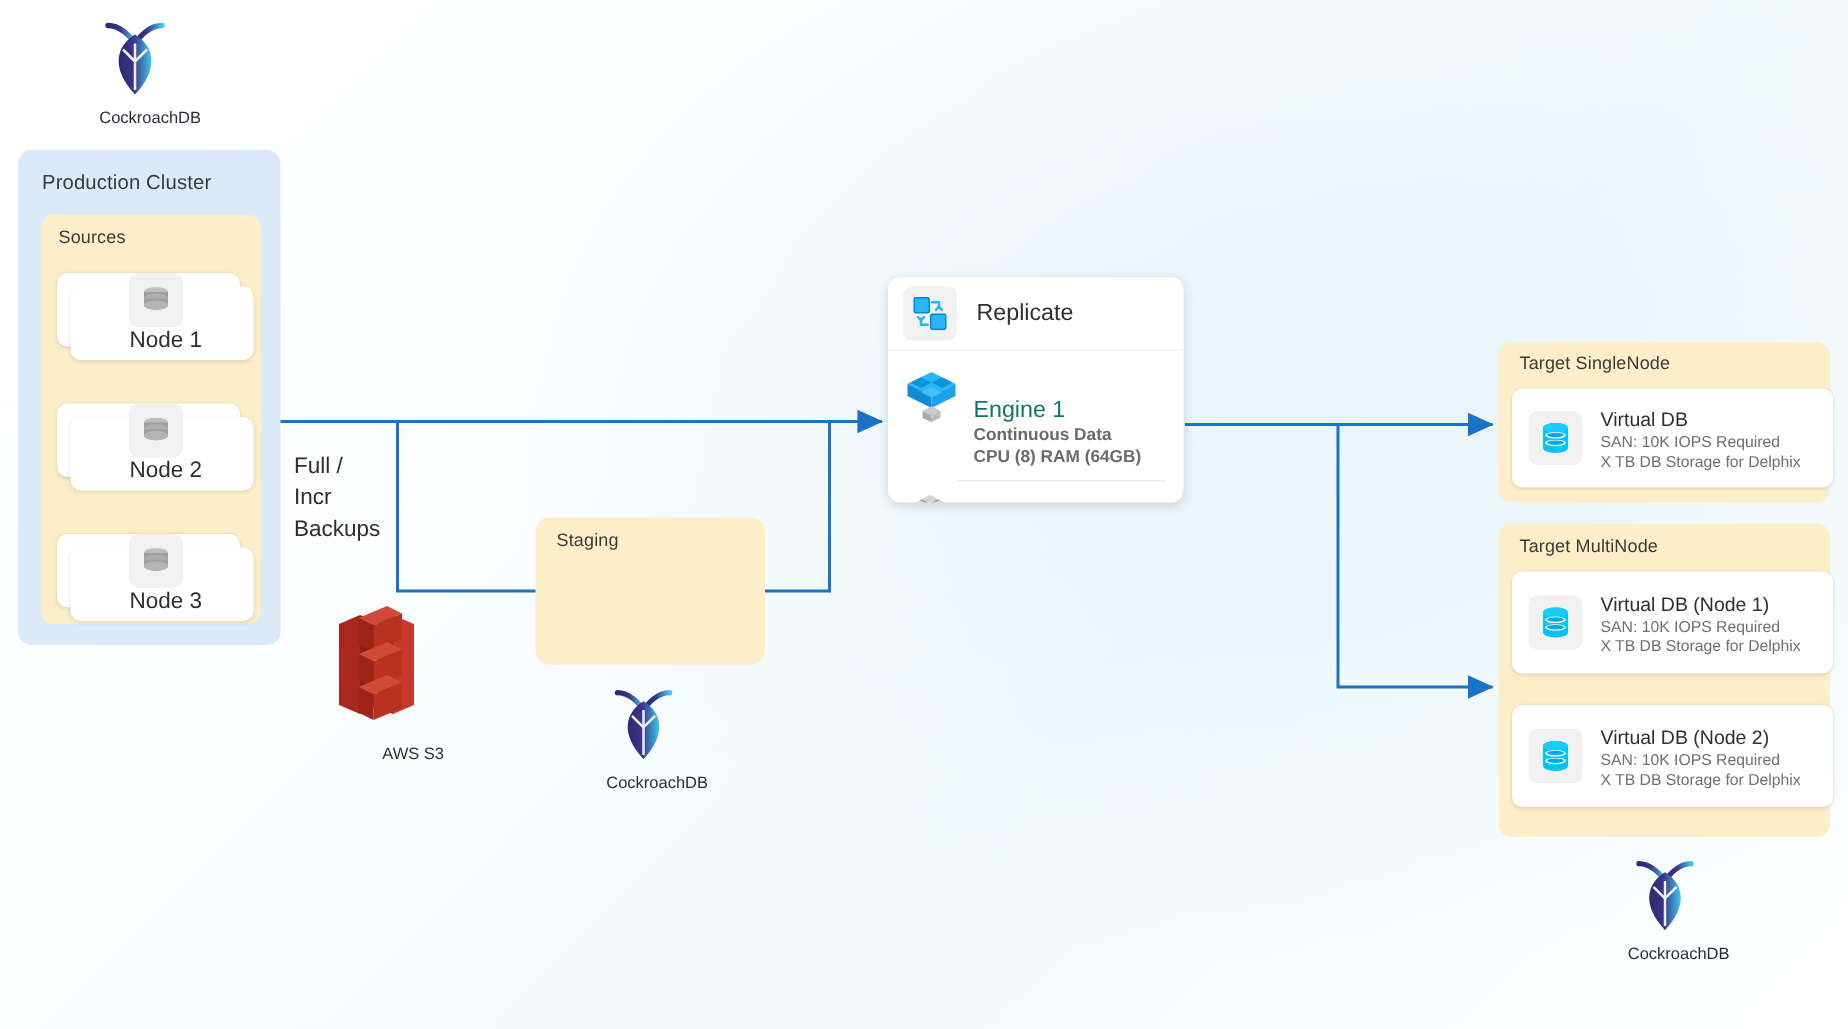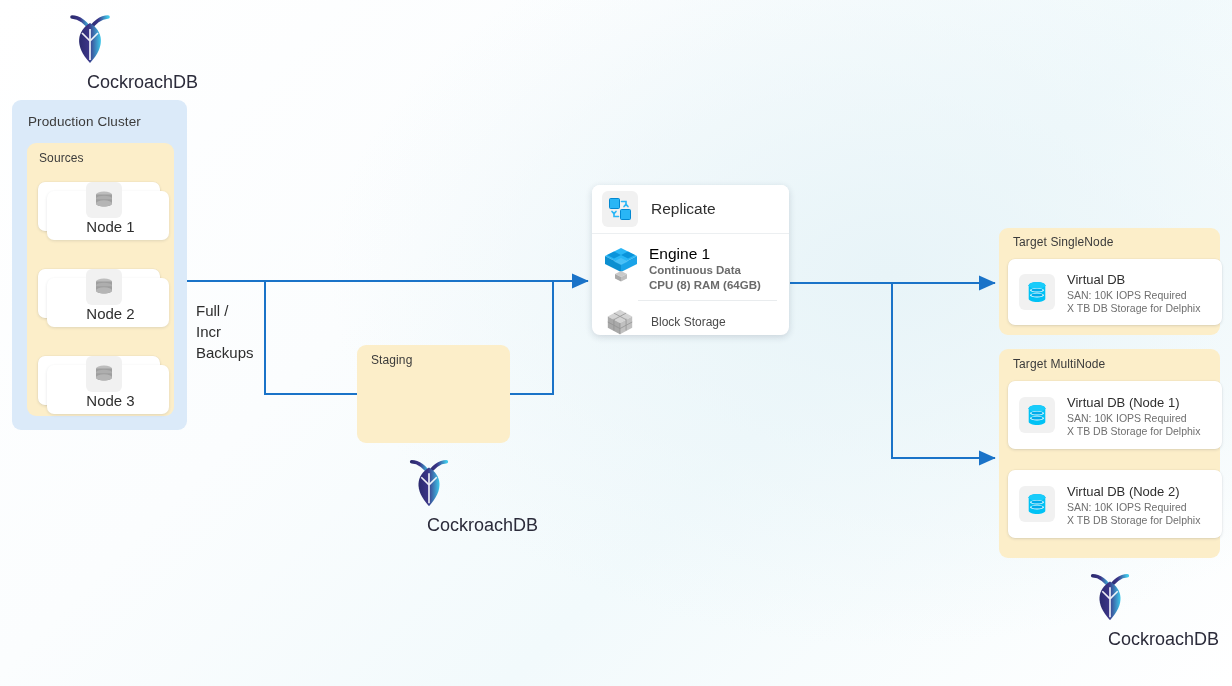--- a/index.html
+++ b/index.html
@@ -52,34 +52,34 @@
     box-shadow:0 2px 7px rgba(25,40,60,.16);
     overflow:hidden;
   }
   .engine-head{
     display:flex;align-items:center;height:48px;padding-left:10px;
     border-bottom:1px solid #eceff1;background:#fff;
   }
   .engine-head .t{font-size:15.5px;color:#2f2f2f;margin-left:13px;}
   .engine-body{padding:10px 10px 0 10px;display:flex;}
   .engine-body .txt{margin-left:11px;}
-  .engine-body .t1{font-size:15.5px;color:#000000;line-height:19px;}
+  .engine-body .t1{font-size:15.5px;color:#0f766e;line-height:19px;margin-top:20px;}
   .engine-body .t2{font-size:11.5px;color:#6b6b6b;line-height:14.5px;font-weight:bold;}
   .engine-sep{height:1px;background:#e9ecee;margin:8px 12px 0 46px;}
   .engine-foot{display:flex;align-items:center;padding:6px 10px 10px 10px;}
   .engine-foot .t{font-size:12px;color:#4a4a4a;margin-left:13px;}
 
   
   .vdb-card{display:flex;align-items:center;padding-left:11px;}
   .vdb-txt{margin-left:12px;}
   .vdb-t1{font-size:13px;color:#2f2f2f;line-height:19px;}
   .vdb-t2{font-size:10.5px;color:#6f6f6f;line-height:13px;white-space:nowrap;}
 
   
-  .logo-label{font-size:18px;color:#2b2b3a;text-align:left;white-space:nowrap;margin-left:41px;}
+  .logo-label{font-size:11px;color:#2b2b3a;text-align:right;white-space:nowrap;}
 
   .edge-label{
     font-size:15px;color:#2d2d2d;line-height:21px;white-space:nowrap;
   }
   svg.wires{position:absolute;left:0;top:0;width:1232px;height:686px;pointer-events:none;}
 </style>
 </head>
 <body>
 
 <div id="stage">
@@ -175,20 +175,40 @@
     </div>
     <div class="node-label">Node 3</div>
   </div>
 
   <div class="abs" style="left:196px;top:300px;">
     <div class="edge-label">Full /</div>
     <div class="edge-label">Incr</div>
     <div class="edge-label">Backups</div>
   </div>
 
+  <div class="abs" style="left:206px;top:398px;width:90px;">
+    <svg width="90" height="92" viewBox="0 0 90 92">
+      <g>
+        <path d="M20,18 L34,12 L34,78 L20,72 Z" fill="#a8281f"></path>
+        <path d="M34,12 L44,16 L44,74 L34,78 Z" fill="#8c1f18"></path>
+        <path d="M70,18 L56,12 L56,78 L70,72 Z" fill="#c33a2b"></path>
+        <path d="M56,12 L46,16 L46,74 L56,78 Z" fill="#9b241c"></path>
+        <path d="M33,14 L52,6 L62,11 L43,19 Z" fill="#d04a38"></path>
+        <path d="M33,14 L43,19 L43,36 L33,31 Z" fill="#9e2319"></path>
+        <path d="M43,19 L62,11 L62,28 L43,36 Z" fill="#b8321f"></path>
+        <path d="M33,38 L52,30 L62,35 L43,43 Z" fill="#d04a38"></path>
+        <path d="M33,38 L43,43 L43,60 L33,55 Z" fill="#9e2319"></path>
+        <path d="M43,43 L62,35 L62,52 L43,60 Z" fill="#b8321f"></path>
+        <path d="M33,60 L52,52 L62,57 L43,65 Z" fill="#d04a38"></path>
+        <path d="M33,60 L43,65 L43,82 L33,77 Z" fill="#9e2319"></path>
+        <path d="M43,65 L62,57 L62,74 L43,82 Z" fill="#b8321f"></path>
+      </g>
+    </svg>
+    <div class="logo-label" style="color:#2f2f2f;margin-top:2px;">AWS S3</div>
+  </div>
 
   <div class="abs panel-yellow" style="left:357px;top:345px;width:153px;height:98px;"></div>
   <div class="abs panel-title small" style="left:371px;top:353px;">Staging</div>
 
 
   <div class="abs" style="left:386px;top:455px;width:86px;">
     <svg width="86" height="56" viewBox="0 0 88 58">
       <g fill="none" stroke="url(#cockG)" stroke-width="3.6" stroke-linecap="round">
         <path d="M26,7 C33,7 41,13 44,20"></path>
         <path d="M62,7 C55,7 47,13 44,20"></path>

